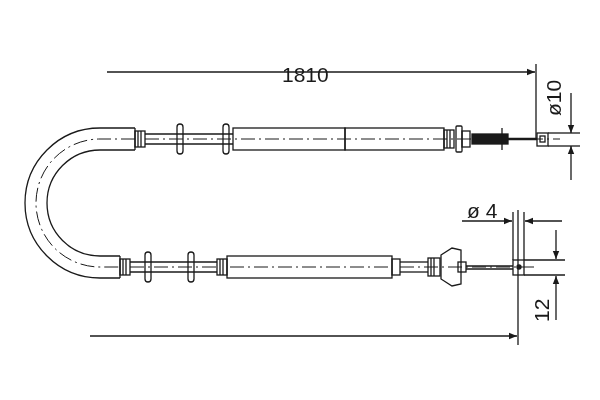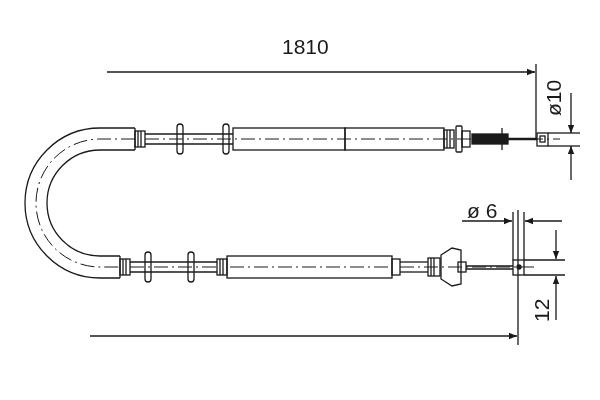--- a/index.html
+++ b/index.html
@@ -1,19 +1,19 @@
 <!DOCTYPE html>
 <html><head>
 <meta charset="utf-8">
 <style>
   html,body{margin:0;padding:0;background:#ffffff;}
   body{width:600px;height:400px;overflow:hidden;position:relative;font-family:"Liberation Sans",sans-serif;}
   #drawing{position:absolute;left:0;top:0;width:600px;height:400px;}
   .dimtext{position:absolute;font-family:"Liberation Sans",sans-serif;color:#1a1a1a;font-size:21px;line-height:1;}
-  #len{left:282px;top:36px;}
+  #len{left:282px;top:64px;}
   #d10{left:543px;top:80px;transform-origin:0 0;transform:rotate(-90deg);width:40px;top:116px;}
   #d8{left:467px;top:200px;}
   #d12{left:531px;top:322px;transform-origin:0 0;transform:rotate(-90deg);}
 </style>
 </head>
 <body>
 
 <svg id="drawing" viewBox="0 0 600 400" xmlns="http://www.w3.org/2000/svg">
   <defs>
     <marker id="arr" viewBox="0 0 10 10" refX="10" refY="5" markerWidth="10" markerHeight="8" orient="auto-start-reverse" markerUnits="userSpaceOnUse">
@@ -122,14 +122,14 @@
       <line x1="524" y1="260" x2="565" y2="260"></line>
       <line x1="524" y1="275" x2="565" y2="275"></line>
       <line x1="556" y1="230" x2="556" y2="259" marker-end="url(#arr)"></line>
       <line x1="556" y1="320" x2="556" y2="276" marker-end="url(#arr)"></line>
     </g>
   </g>
 </svg>
 
 <div class="dimtext" id="len">1810</div>
 <div class="dimtext" id="d10">ø10</div>
-<div class="dimtext" id="d8">ø 6</div>
+<div class="dimtext" id="d8">ø 4</div>
 <div class="dimtext" id="d12">12</div>
 
 </body></html>

